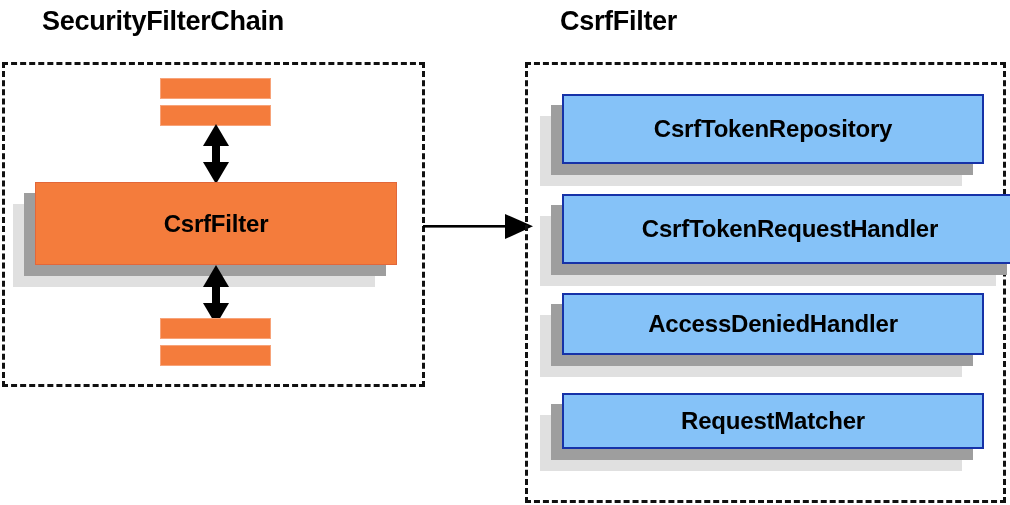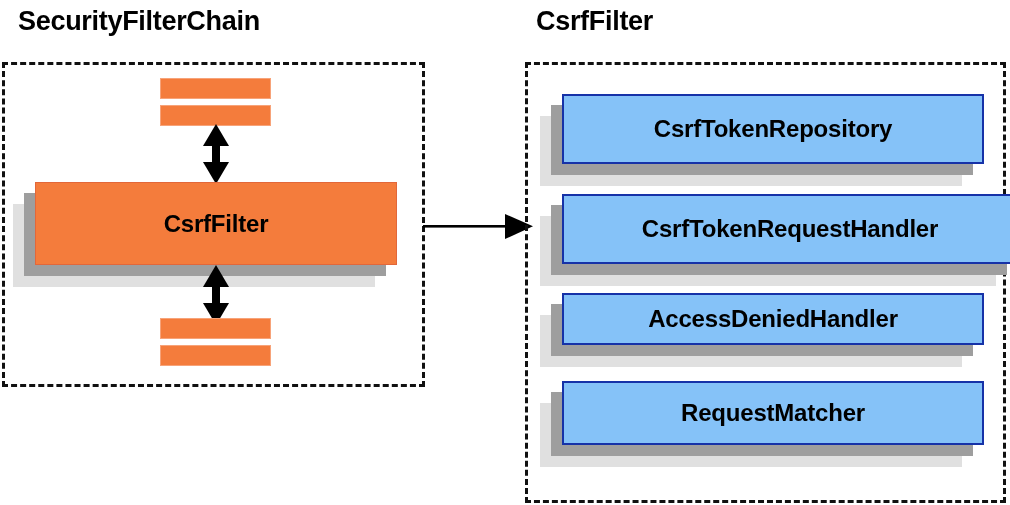--- a/index.html
+++ b/index.html
@@ -22,20 +22,21 @@
 
   
   .panel-title {
     position: absolute;
     font-size: 27px;
     font-weight: bold;
     color: #000000;
     letter-spacing: -0.3px;
     white-space: nowrap;
     line-height: 1;
+    margin-left: 24px;
   }
   #title-left  { left: 18px;  top: 8px; }
   #title-right { left: 536px; top: 8px; }
 
   
   .dashed-box {
     position: absolute;
     border: 3px dashed #111111;
     box-sizing: border-box;
     background: transparent;
@@ -172,29 +173,29 @@
   </div>
 
   <div class="node blue" style="left:562px; top:194px; width:456px; height:70px;">
     <div class="sh-light"></div>
     <div class="sh-dark"></div>
     <div class="face">
       <span class="label">CsrfTokenRequestHandler</span>
     </div>
   </div>
 
-  <div class="node blue" style="left:562px; top:293px; width:422px; height:52px;">
+  <div class="node blue" style="left:562px; top:293px; width:422px; height:62px;">
     <div class="sh-light"></div>
     <div class="sh-dark"></div>
     <div class="face">
       <span class="label">AccessDeniedHandler</span>
     </div>
   </div>
 
-  <div class="node blue" style="left:562px; top:381px; width:422px; height:64px;">
+  <div class="node blue" style="left:562px; top:393px; width:422px; height:56px;">
     <div class="sh-light"></div>
     <div class="sh-dark"></div>
     <div class="face">
       <span class="label">RequestMatcher</span>
     </div>
   </div>
 
 </div>
 
 </body></html>

